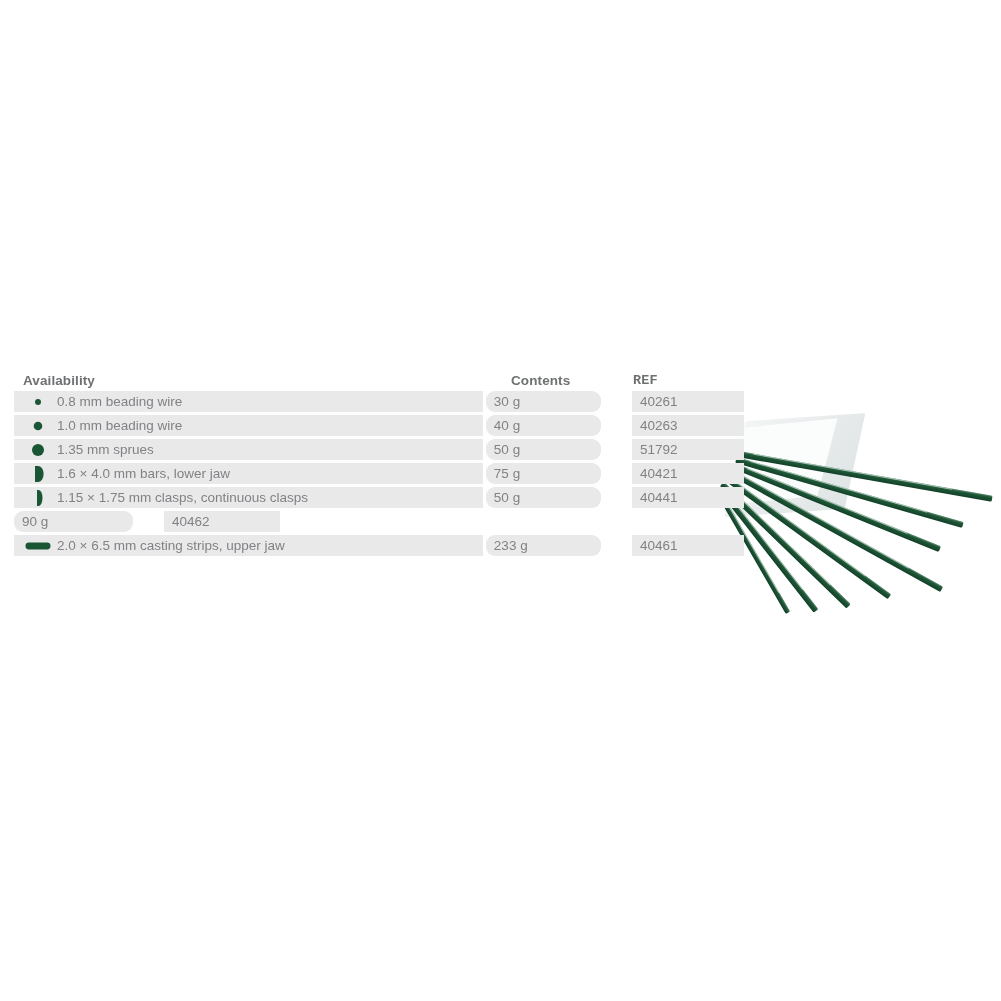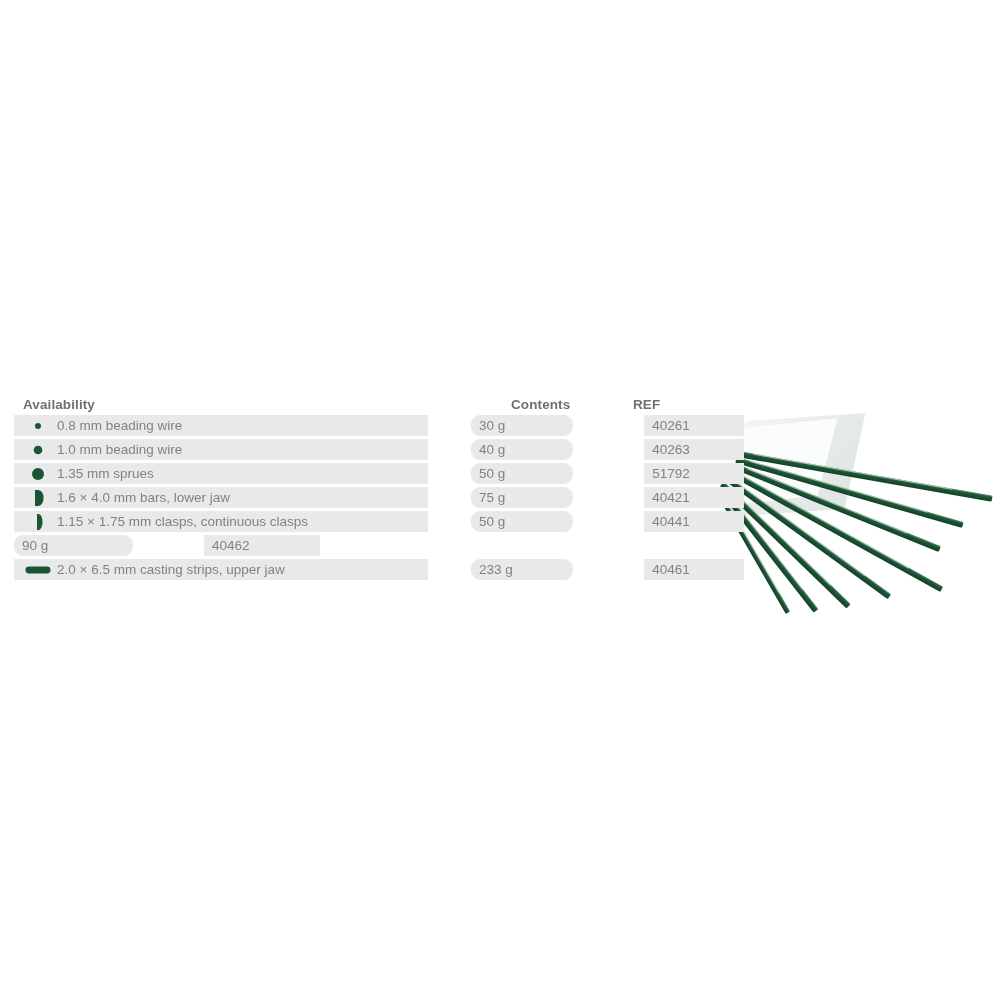--- a/index.html
+++ b/index.html
@@ -58,59 +58,58 @@
     width: 78%;
     height: 1.4px;
     background: rgba(235,245,240,0.55);
     border-radius: 1px;
   }
 
   
   #availability-table {
     position: absolute;
     left: 14px;
-    top: 388px;
+    top: 364px;
     width: 730px;
   }
   .table-head {
     display: flex;
     align-items: flex-end;
     height: 24px;
     padding-bottom: 3px;
   }
   .th {
     font-size: 13.5px;
     font-weight: bold;
     color: #6e7072;
     letter-spacing: 0.1px;
   }
   .col-avail { width: 489px; box-sizing: border-box; padding-left: 9px; }
   .col-contents { width: 122px; box-sizing: border-box; padding-left: 8px; margin-top: 8px; }
-  .col-ref { width: 119px; box-sizing: border-box; padding-left: 8px; }
+  .col-ref { width: 119px; box-sizing: border-box; padding-left: 8px; font-family: Liberation Mono, monospace; }
 
   .subheader-row {
     height: 21px;
     background: #e9e9e9;
     display: flex;
     align-items: center;
     margin-bottom: 3px;
   }
   .subheader-text {
     padding-left: 9px;
     font-size: 13.5px;
     color: #7b7d7f;
     white-space: nowrap;
   }
 
   .data-row {
     display: flex;
     height: 21px;
     margin-bottom: 3px;
     align-items: stretch;
-    gap: 40px;
   }
   .cell {
     background: #e9e9e9;
     display: flex;
     align-items: center;
     box-sizing: border-box;
   }
   .cell-avail {
     width: 486px;
     margin-right: 3px;

